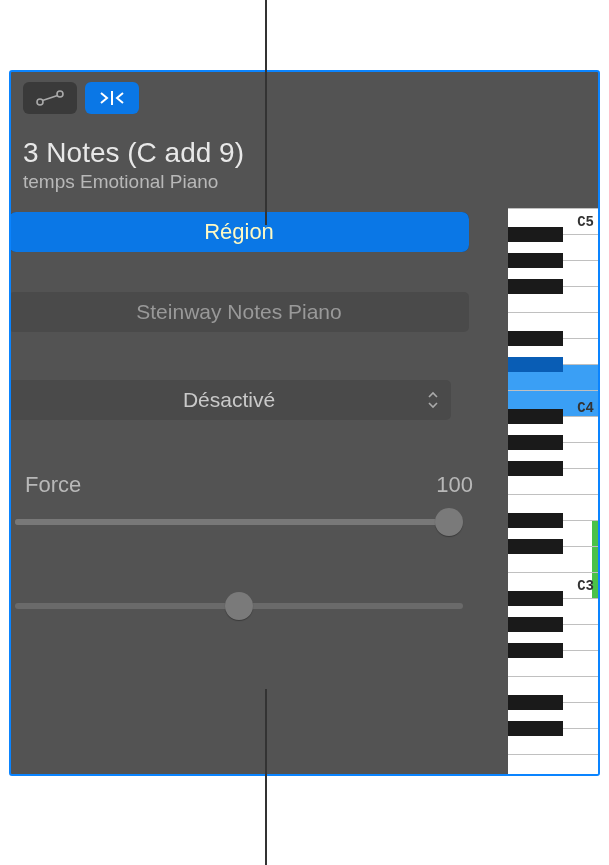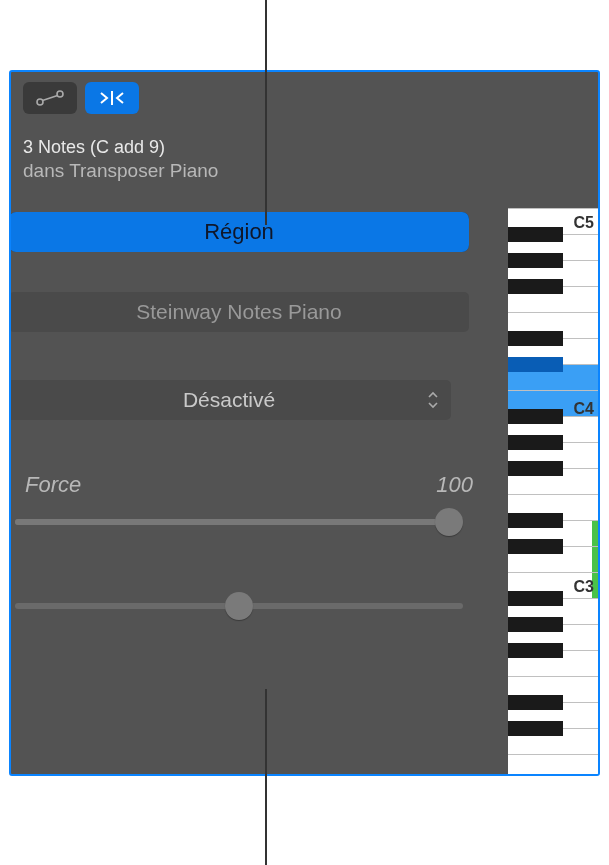--- a/index.html
+++ b/index.html
@@ -59,21 +59,21 @@
   .tool-btn.plain { background: #3a3a3a; }
   .tool-btn.active { background: #0a77e6; }
   .tool-btn svg { width: 30px; height: 18px; }
   .title-block {
     position: absolute;
     left: 12px;
     top: 65px;
   }
   .title-main {
     color: #e8e8e8;
-    font-size: 18px;
+    font-size: 28px;
     font-weight: 500;
   }
   .title-sub {
     color: #b8b8b8;
     font-size: 19px;
     margin-top: 2px;
   }
   .tab-bar {
     position: absolute;
     left: -2px;
@@ -88,21 +88,21 @@
     flex: 1;
     display: flex;
     align-items: center;
     justify-content: center;
     font-size: 22px;
     color: #d5d5d5;
     border-radius: 7px;
   }
   .tab.active {
     background: #0a77e6;
-    color: #0f172a;
+    color: #fef9c3;
   }
   .instrument-field {
     position: absolute;
     left: -2px;
     top: 220px;
     width: 460px;
     height: 40px;
     background: #4a4a4a;
     border-radius: 5px;
     display: flex;
@@ -142,21 +142,21 @@
     right: 12px;
     top: 50%;
     transform: translateY(-50%);
     width: 12px;
     height: 20px;
     color: #aaa;
   }
   .param { position: absolute; left: 14px; width: 448px; }
   .param.force { top: 400px; }
   .param.transpose { top: 520px; }
-  .param .label-row { margin-bottom: 10px; font-style: italic; }
+  .param .label-row { margin-bottom: 10px; }
   .param .label-row .val { color: #b8b8b8; }
   .slider-track {
     position: relative;
     width: 100%;
     height: 28px;
     display: flex;
     align-items: center;
     margin-left: -10px;
   }
   .slider-track .track-bg {
@@ -211,24 +211,25 @@
     left: 0;
     width: 55px;
     height: 15px;
     background: #1a1a1a;
     z-index: 2;
   }
   .black-key.sel { background: #095db5; }
   .key-label {
     position: absolute;
     right: 4px;
-    font-size: 16px;
+    font-size: 14px;
     font-weight: 600;
     color: #333;
     z-index: 3;
+    font-family: Liberation Mono, monospace;
   }
 </style>
 </head>
 <body>
 
 <div class="callout-line-top"></div>
 <div class="callout-line-bottom"></div>
 
 <div class="panel">
 
@@ -244,21 +245,21 @@
       <svg viewBox="0 0 30 18">
         <line x1="15" y1="2" x2="15" y2="16" stroke="#fff" stroke-width="2"></line>
         <polyline points="4,4 10,9 4,14" fill="none" stroke="#fff" stroke-width="2"></polyline>
         <polyline points="26,4 20,9 26,14" fill="none" stroke="#fff" stroke-width="2"></polyline>
       </svg>
     </div>
   </div>
 
   <div class="title-block">
     <div class="title-main">3 Notes (C add 9)</div>
-    <div class="title-sub">dans Transposer Piano</div>
+    <div class="title-sub">temps Emotional Piano</div>
   </div>
 
   <div class="tab-bar">
     <div class="tab active">Région</div>
   </div>
 
   <div class="instrument-field">
     <span>Steinway Notes Piano</span>
   </div>
 

